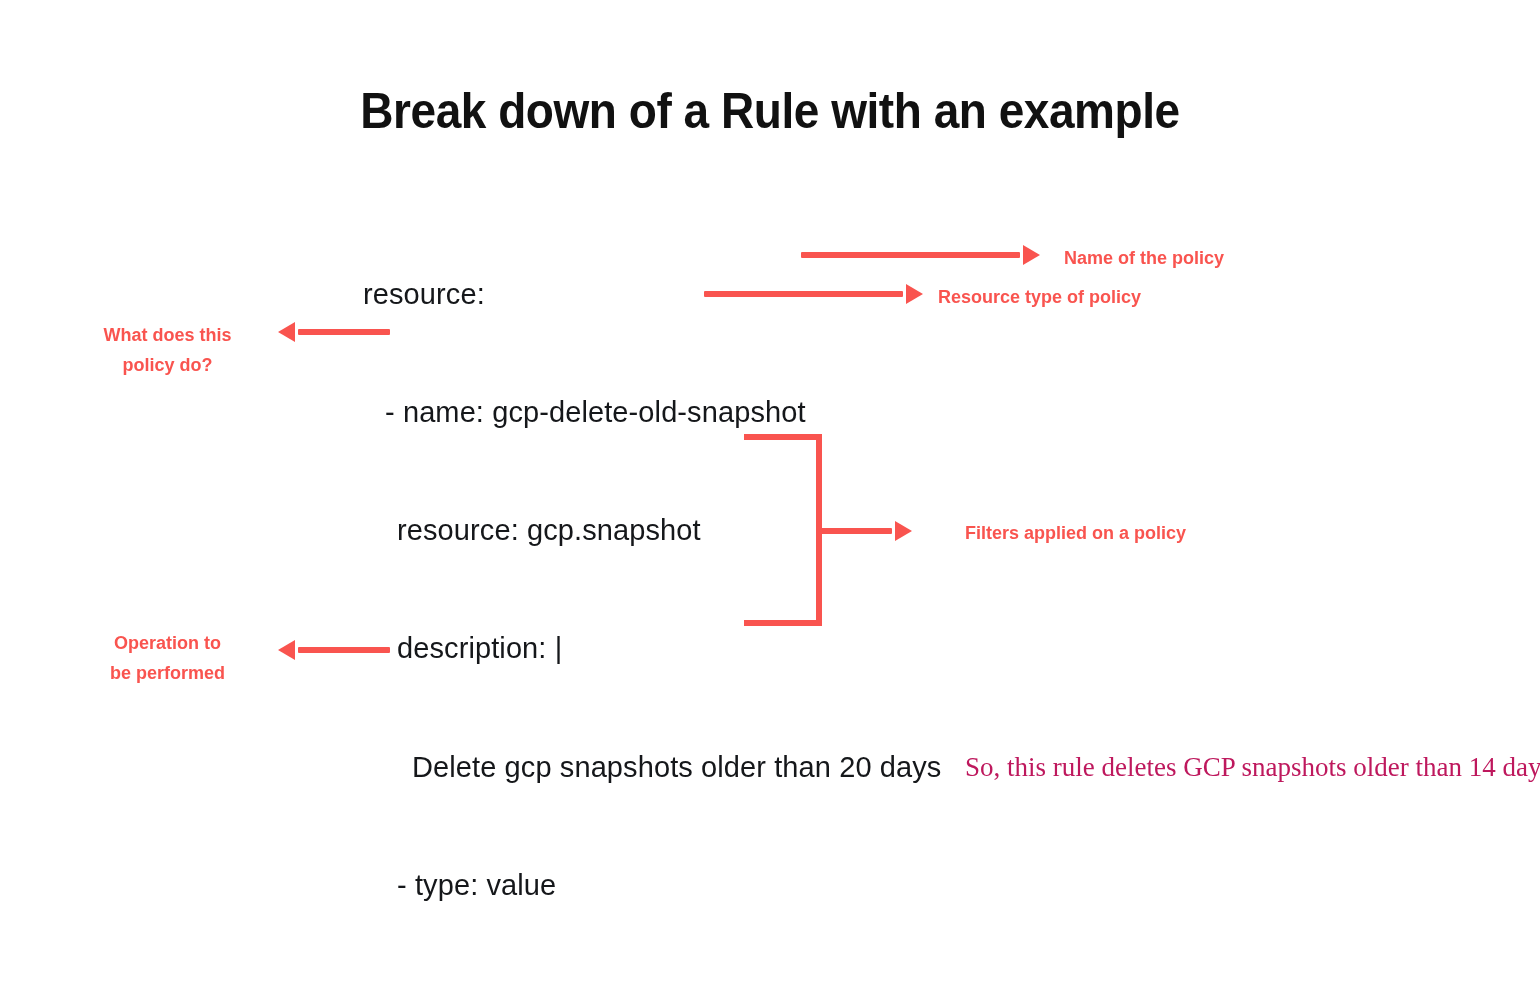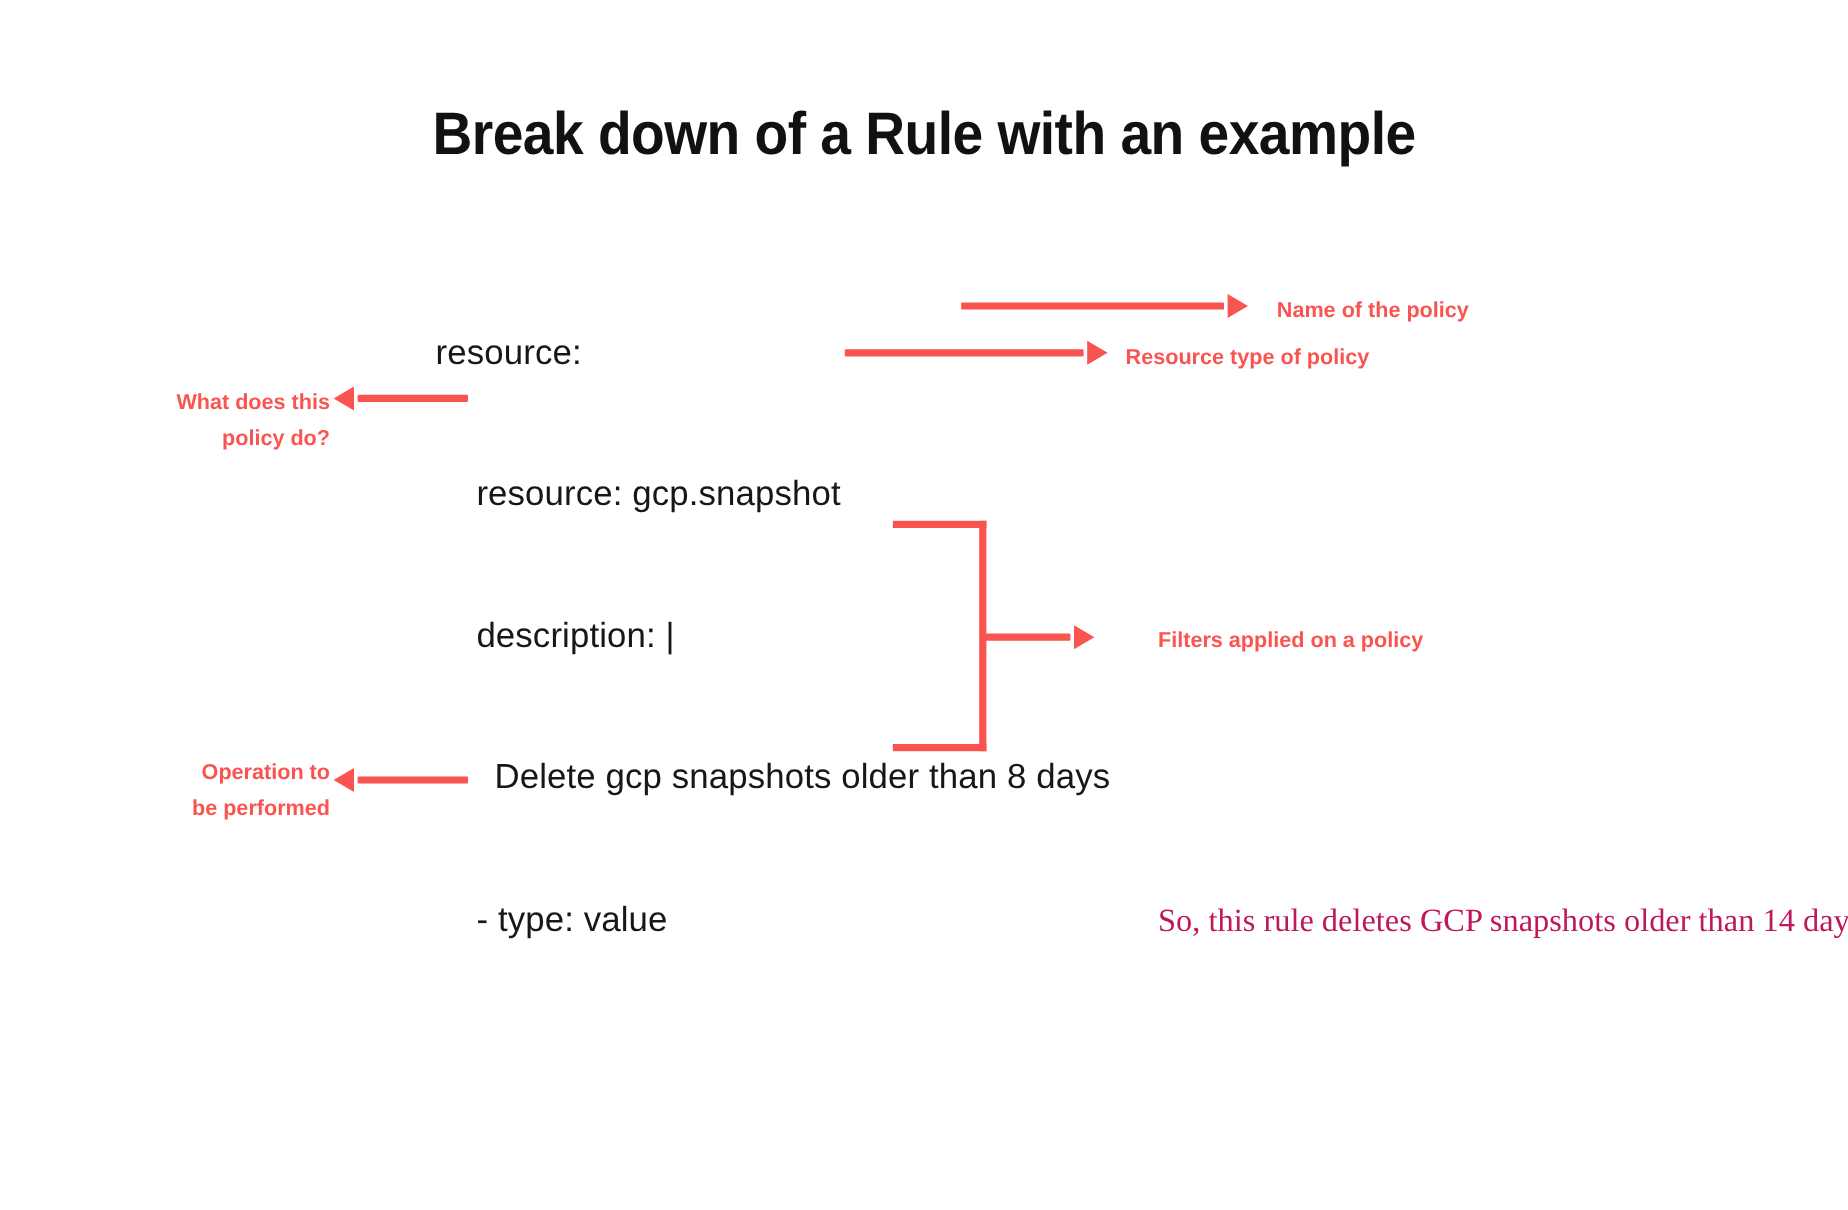--- a/index.html
+++ b/index.html
@@ -60,21 +60,21 @@
   .ann {
     position: absolute;
     font-family: "Liberation Sans", sans-serif;
     font-weight: bold;
     color: #f9544f;
     font-size: 18px;
     line-height: 30px;
     white-space: pre-line;
   }
   .ann.right { text-align: left; }
-  .ann.left  { text-align: right; }
+  .ann.left  { text-align: center; }
 
   #ann-name      { left: 1064px; top: 243px; }
   #ann-resource  { left: 938px;  top: 282px; text-align: center; }
   #ann-filters   { left: 965px;  top: 518px; }
   #ann-desc      { left: 60px;   top: 320px;  width: 215px; }
   #ann-oper      { left: 60px;   top: 628px;  width: 215px; }
 
   
   .arrow {
     position: absolute;
@@ -140,23 +140,24 @@
 </style>
 </head>
 <body>
 
 <div id="canvas">
 
   <div class="title">Break down of a Rule with an example</div>
 
   <div class="yaml">
     <span class="ln i0">resource:</span>
+    <span class="ln i1">- name: gcp-delete-old-snapshot</span>
     <span class="ln i2">resource: gcp.snapshot</span>
     <span class="ln i2">description: |</span>
-    <span class="ln i3">Delete gcp snapshots older than 8 days</span>
+    <span class="ln i3">Delete gcp snapshots older than 20 days</span>
     <span class="ln i2">- type: value</span>
     
     
     
     
     
     
   </div>
 
   <div class="arrow r" id="arrow-name"></div>

